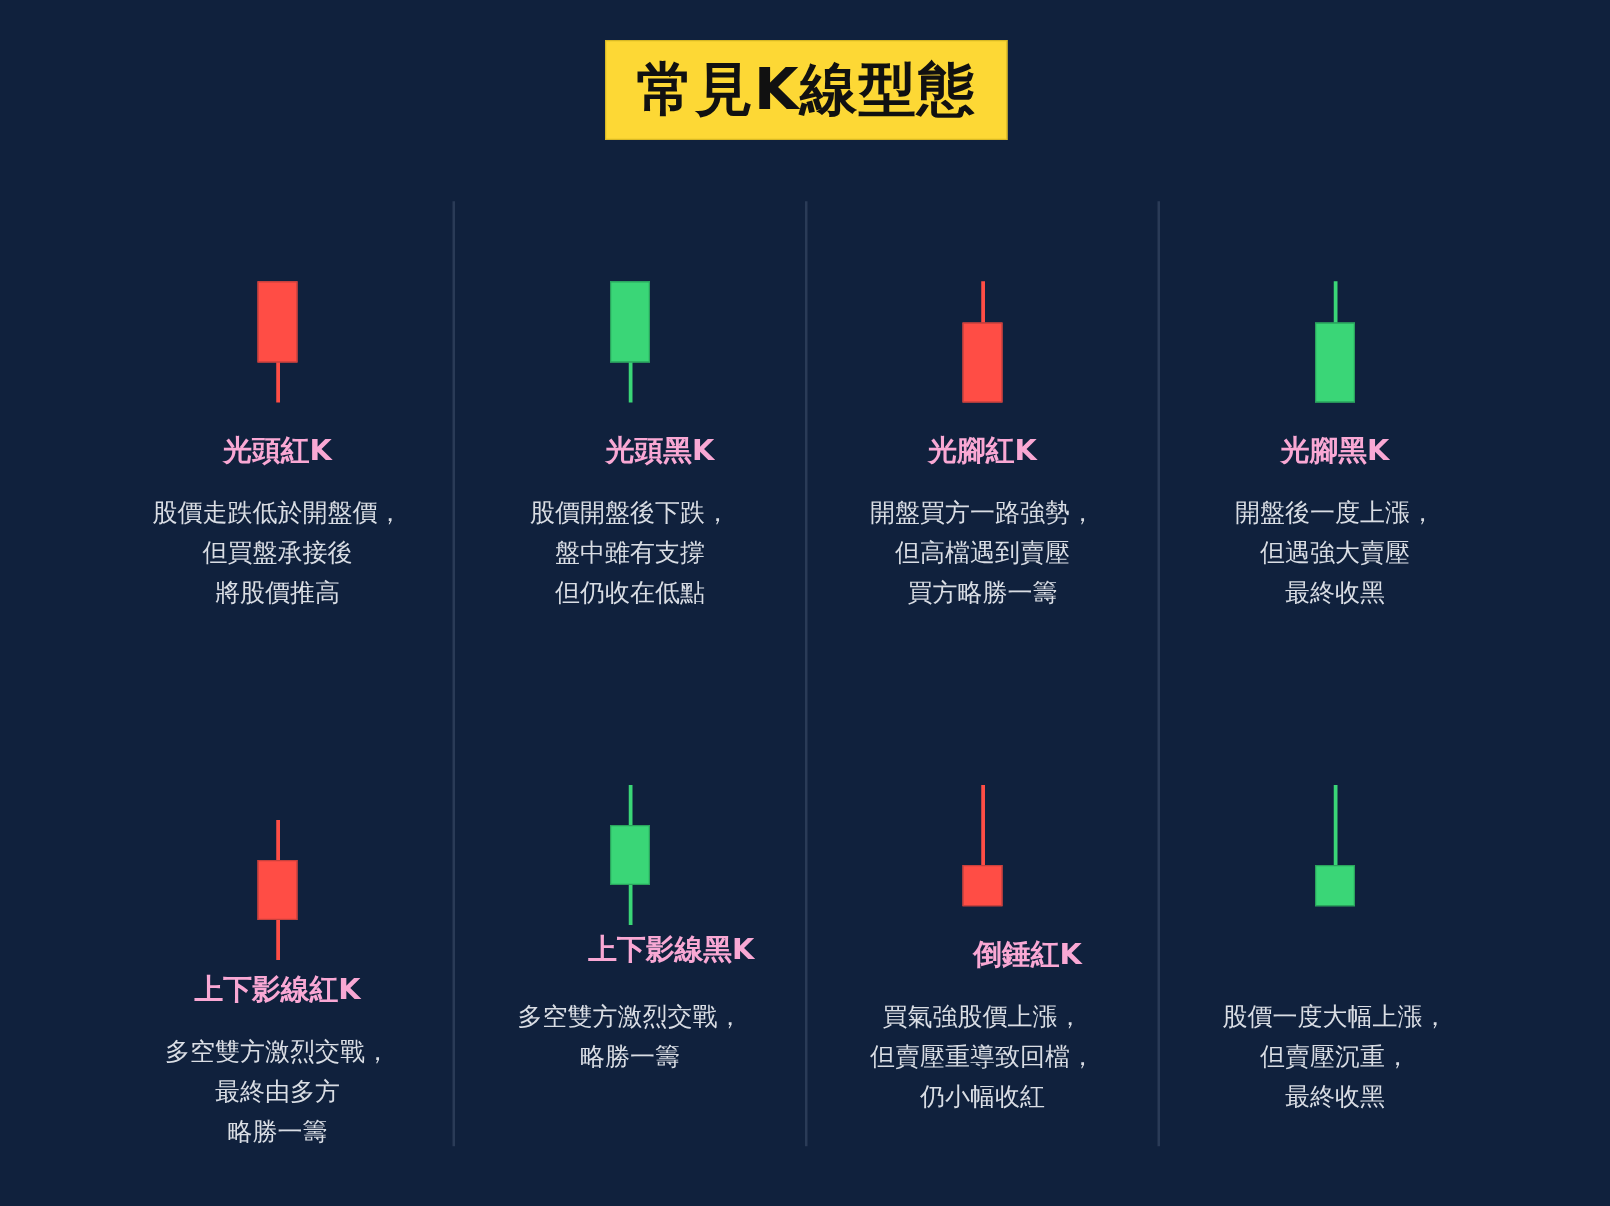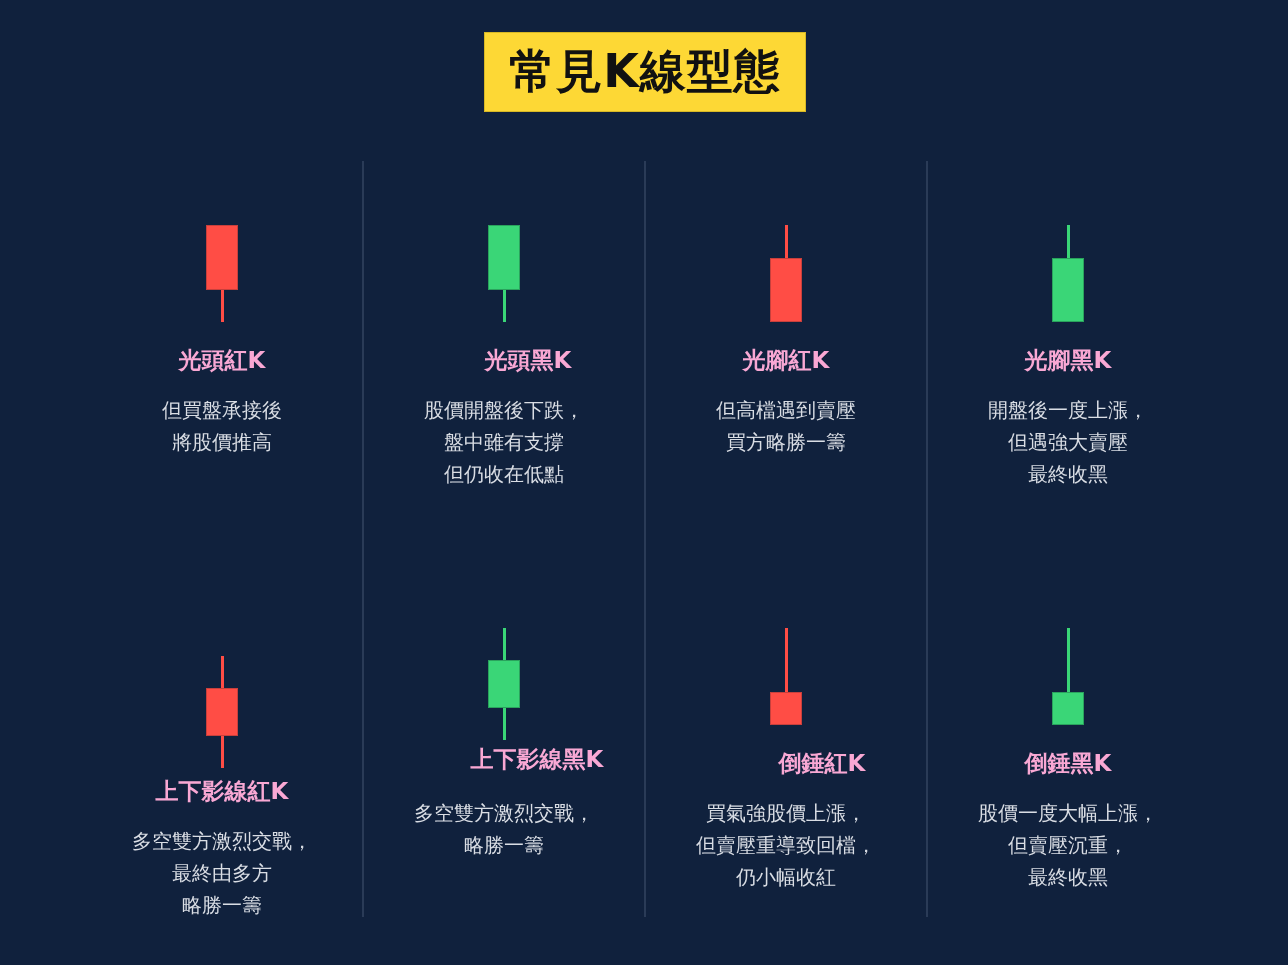--- a/index.html
+++ b/index.html
@@ -52,20 +52,21 @@
 <div class="divider" style="left:644px;"></div>
 <div class="divider" style="left:926px;"></div>
 
 <div class="cell red" style="left:81px; top:225px;">
   <div class="candle-area">
     <div class="body-rect" style="top:0; height:65px;"></div>
     <div class="wick" style="top:65px; height:32px;"></div>
   </div>
   <div class="name" style="top:120px;">光頭紅K</div>
   <div class="desc" style="top:169px;">
+    <div>股價走跌低於開盤價，</div>
     <div>但買盤承接後</div>
     <div>將股價推高</div>
   </div>
 </div>
 
 <div class="cell green" style="left:363px; top:225px;">
   <div class="candle-area">
     <div class="body-rect" style="top:0; height:65px;"></div>
     <div class="wick" style="top:65px; height:32px;"></div>
   </div>
@@ -77,20 +78,21 @@
   </div>
 </div>
 
 <div class="cell red" style="left:645px; top:225px;">
   <div class="candle-area">
     <div class="wick" style="top:0; height:33px;"></div>
     <div class="body-rect" style="top:33px; height:64px;"></div>
   </div>
   <div class="name" style="top:120px;">光腳紅K</div>
   <div class="desc" style="top:169px;">
+    <div>開盤買方一路強勢，</div>
     <div>但高檔遇到賣壓</div>
     <div>買方略勝一籌</div>
   </div>
 </div>
 
 <div class="cell green" style="left:927px; top:225px;">
   <div class="candle-area">
     <div class="wick" style="top:0; height:33px;"></div>
     <div class="body-rect" style="top:33px; height:64px;"></div>
   </div>
@@ -140,19 +142,18 @@
     <div>但賣壓重導致回檔，</div>
     <div>仍小幅收紅</div>
   </div>
 </div>
 
 <div class="cell green" style="left:927px; top:628px;">
   <div class="candle-area" style="height:115px;">
     <div class="wick" style="top:0; height:65px;"></div>
     <div class="body-rect" style="top:64px; height:33px;"></div>
   </div>
-  <div class="name" style="top:120px;">倒錘黑K</div>
   <div class="desc" style="top:169px;">
     <div>股價一度大幅上漲，</div>
     <div>但賣壓沉重，</div>
     <div>最終收黑</div>
   </div>
 </div>
 
 </body></html>

